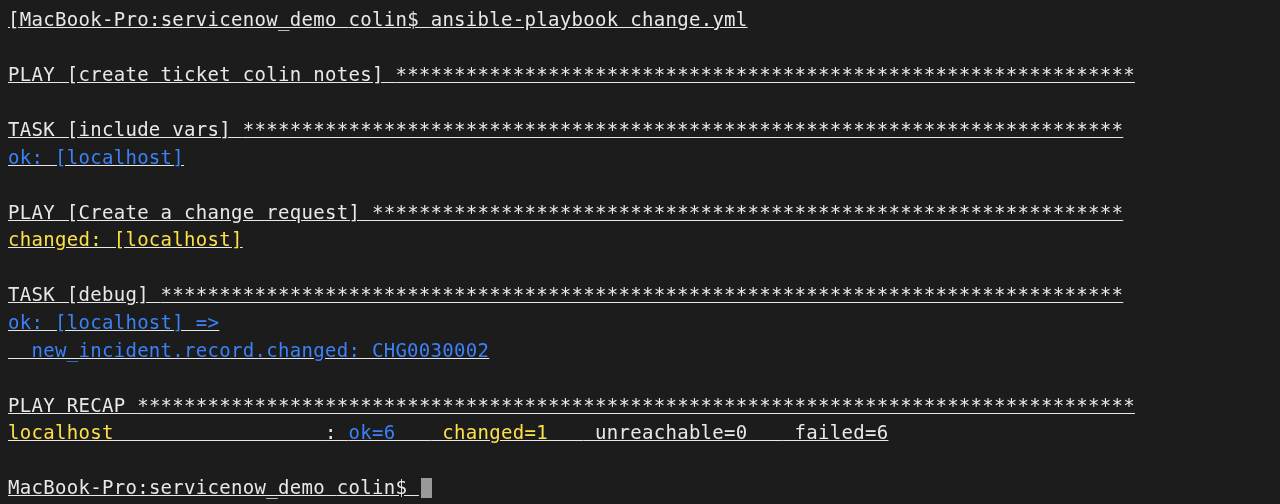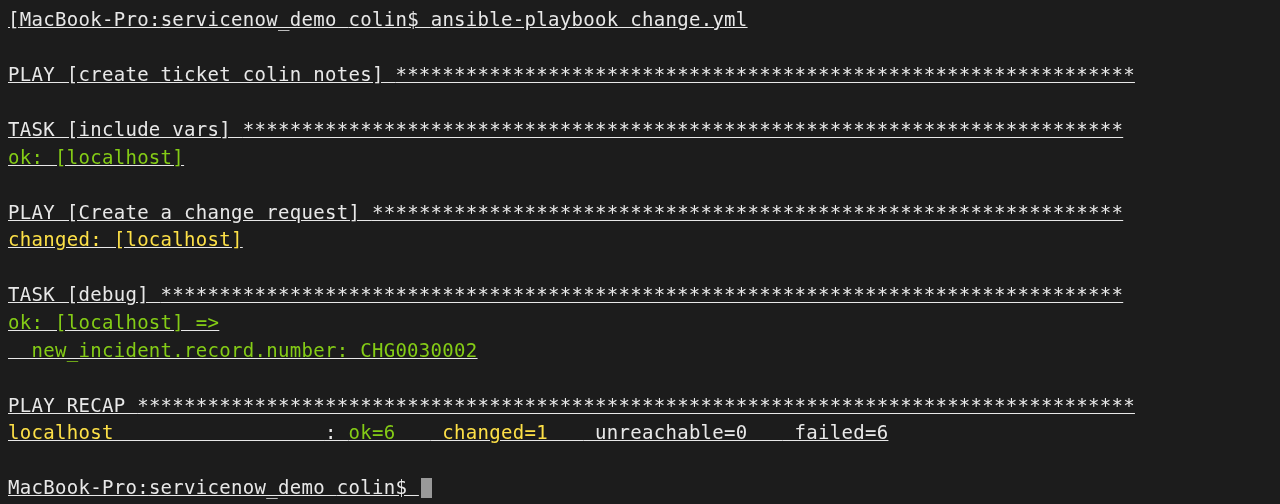--- a/index.html
+++ b/index.html
@@ -18,21 +18,21 @@
       height: 504px;
       overflow: hidden;
       white-space: nowrap;
       letter-spacing: 0.3px;
     }
     .line {
       white-space: pre;
       text-decoration: underline;
     }
     .green {
-      color: #84cc16;
+      color: #3b82f6;
     }
     .yellow {
       color: #fde047;
     }
     .white {
       color: #e8e8e8;
     }
     .cursor {
       display: inline-block;
       width: 11px;
@@ -61,21 +61,21 @@
 
 <div class="blank"></div>
 
 <div class="line"><span class="white">PLAY [Create a change request] </span><span class="white">****************************************************************</span></div>
 <div class="line"><span class="yellow">changed: [localhost]</span></div>
 
 <div class="blank"></div>
 
 <div class="line"><span class="white">TASK [debug] </span><span class="white">**********************************************************************************</span></div>
 <div class="line"><span class="green">ok: [localhost] =&gt;</span></div>
-<div class="line"><span class="green">  new_incident.record.number: CHG0030002</span></div>
+<div class="line"><span class="green">  new_incident.record.changed: CHG0030002</span></div>
 
 <div class="blank"></div>
 
 <div class="line"><span class="white">PLAY RECAP </span><span class="white">*************************************************************************************</span></div>
 <div class="line"><span class="yellow">localhost                  </span><span class="white">: </span><span class="green">ok=6   </span><span class="yellow"> changed=1   </span><span class="white"> unreachable=0   </span><span class="white"> failed=6</span></div>
 
 <div class="blank"></div>
 
 <div class="line"><span class="white">MacBook-Pro:</span><span class="white">servicenow_demo </span><span class="white">colin$ </span><span class="cursor"></span></div>
 

